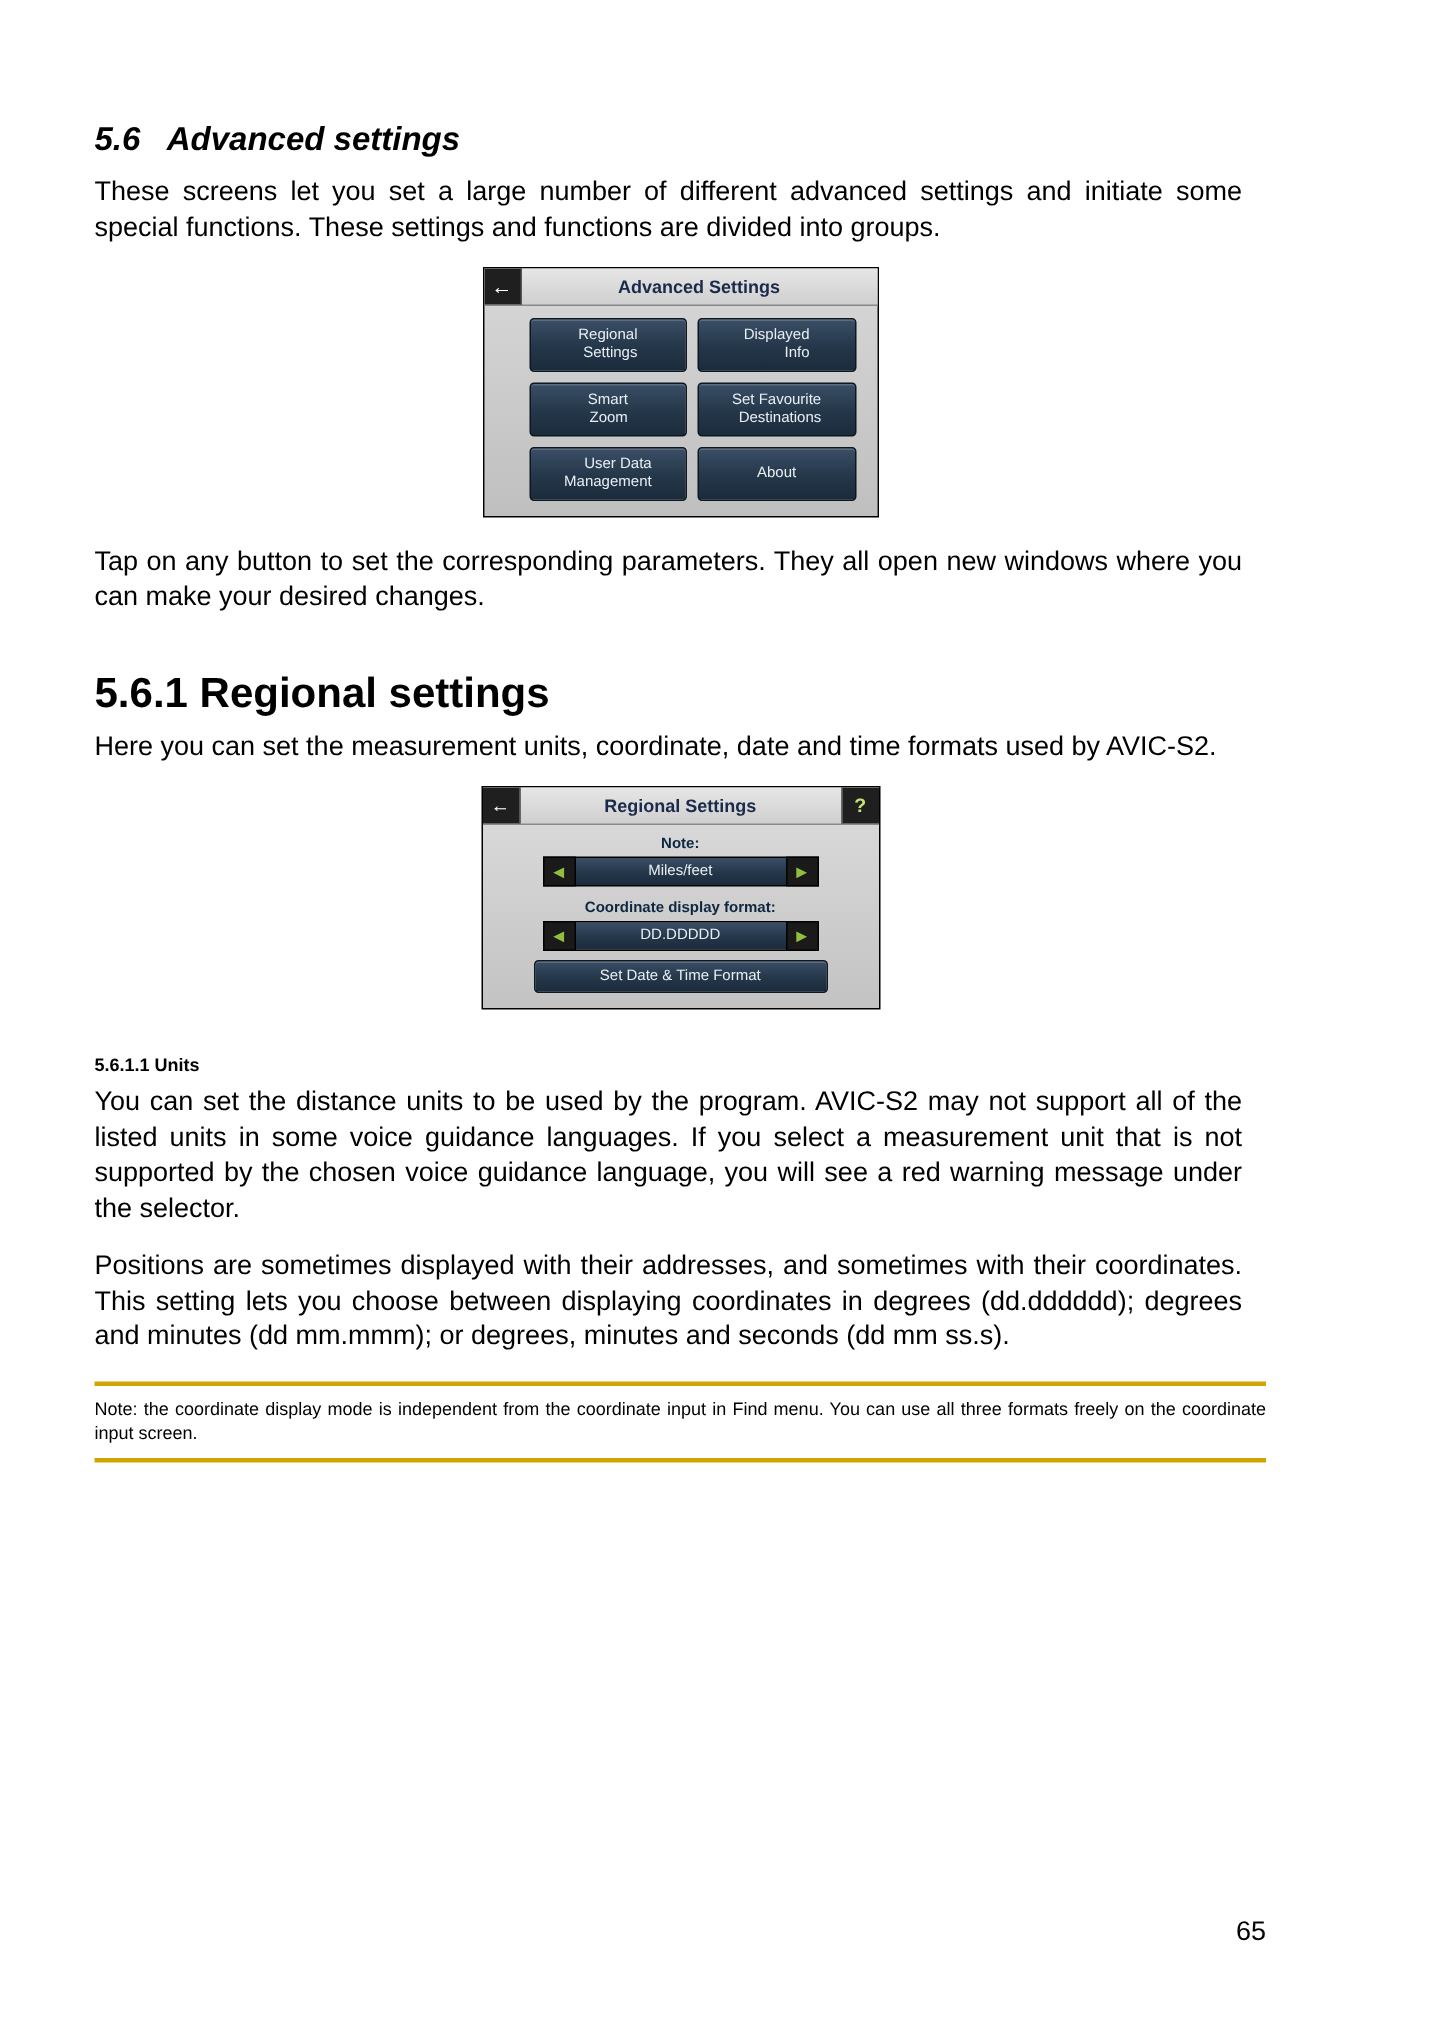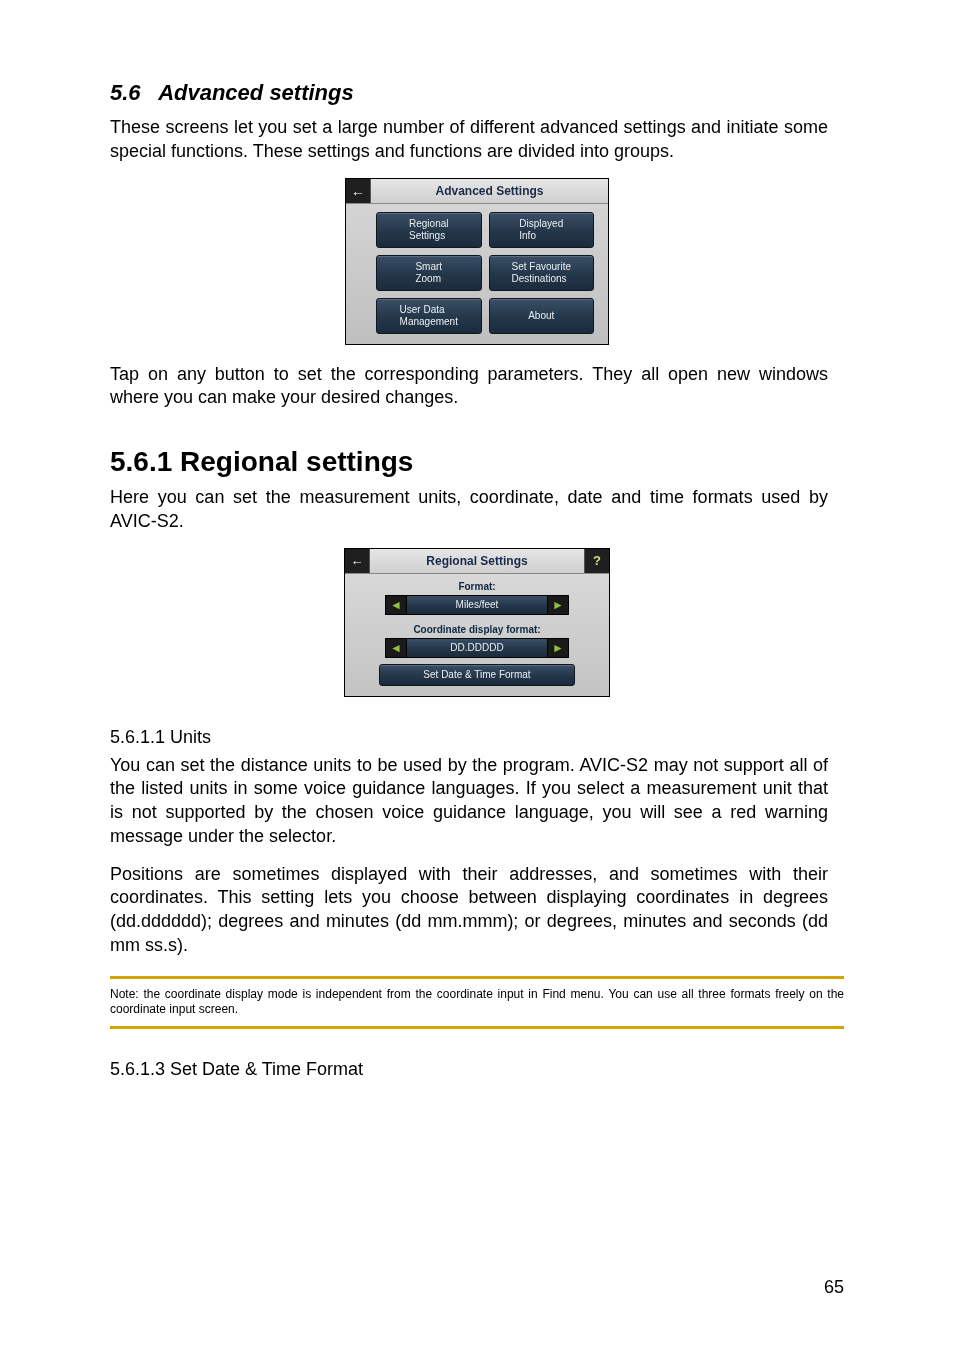--- a/index.html
+++ b/index.html
@@ -6,21 +6,21 @@
     margin: 0;
     padding: 0;
     background: #fff;
     font-family: Arial, Helvetica, sans-serif;
     color: #000;
   }
   .page {
     width: 954px;
     min-height: 1350px;
     margin: 0 auto;
-    padding: 80px 110px 40px 110px;
+    padding: 80px 110px 40px 63px;
     box-sizing: border-box;
     position: relative;
   }
   h2.section-title {
     font-size: 22px;
     font-style: italic;
     font-weight: bold;
     margin: 0 0 10px 0;
   }
   p.body {
@@ -28,22 +28,22 @@
     line-height: 1.32;
     margin: 0 16px 14px 0;
     text-align: justify;
   }
   h3.subhead {
     font-size: 28px;
     font-weight: bold;
     margin: 36px 0 8px 0;
   }
   h4.subsubhead {
-    font-size: 18px;
-    font-weight: normal;
+    font-size: 12px;
+    font-weight: bold;
     margin: 30px 0 6px 0;
   }
   .note-rule {
     height: 3px;
     background: #d1a500;
     margin: 18px 0 8px 0;
   }
   .note-rule.bottom {
     margin: 8px 0 22px 0;
   }
@@ -106,21 +106,21 @@
     height: 34px;
     background: linear-gradient(#3a4e66,#243749 55%,#1a2b3c);
     border: 1px solid #0c1720;
     border-radius: 3px;
     color: #e9eef3;
     font-size: 10px;
     line-height: 1.15;
     display: flex;
     align-items: center;
     justify-content: center;
-    text-align: left;
+    text-align: right;
     box-shadow: inset 0 1px 0 rgba(255,255,255,.18);
   }
 
   
   .reg {
     width: 264px;
     border: 1px solid #000;
     background: linear-gradient(#dcdcdc,#c3c3c3);
     padding-bottom: 8px;
   }
@@ -234,21 +234,21 @@
   <h3 class="subhead">5.6.1  Regional settings</h3>
   <p class="body">Here you can set the measurement units, coordinate, date and time formats used by AVIC-S2.</p>
 
   <div class="device-shot reg">
     <div class="reg-titlebar">
       <div class="reg-back">←</div>
       <div class="reg-title">Regional Settings</div>
       <div class="reg-help">?</div>
     </div>
     <div class="reg-body">
-      <div class="reg-label">Format:</div>
+      <div class="reg-label">Note:</div>
       <div class="reg-spinner">
         <div class="reg-arrow">◄</div>
         <div class="reg-value">Miles/feet</div>
         <div class="reg-arrow">►</div>
       </div>
       <div class="reg-label">Coordinate display format:</div>
       <div class="reg-spinner">
         <div class="reg-arrow">◄</div>
         <div class="reg-value">DD.DDDDD</div>
         <div class="reg-arrow">►</div>
@@ -259,16 +259,15 @@
 
   <h4 class="subsubhead">5.6.1.1  Units</h4>
   <p class="body">You can set the distance units to be used by the program. AVIC-S2 may not support all of the listed units in some voice guidance languages. If you select a measurement unit that is not supported by the chosen voice guidance language, you will see a red warning message under the selector.</p>
 
   <p class="body">Positions are sometimes displayed with their addresses, and sometimes with their coordinates. This setting lets you choose between displaying coordinates in degrees (dd.dddddd); degrees and minutes (dd mm.mmm); or degrees, minutes and seconds (dd mm ss.s).</p>
 
   <div class="note-rule"></div>
   <p class="note">Note: the coordinate display mode is independent from the coordinate input in Find menu. You can use all three formats freely on the coordinate input screen.</p>
   <div class="note-rule bottom"></div>
 
-  <h4 class="subsubhead">5.6.1.3  Set Date &amp; Time Format</h4>
 
   <div class="page-number">65</div>
 </div>
 
 </body></html>

